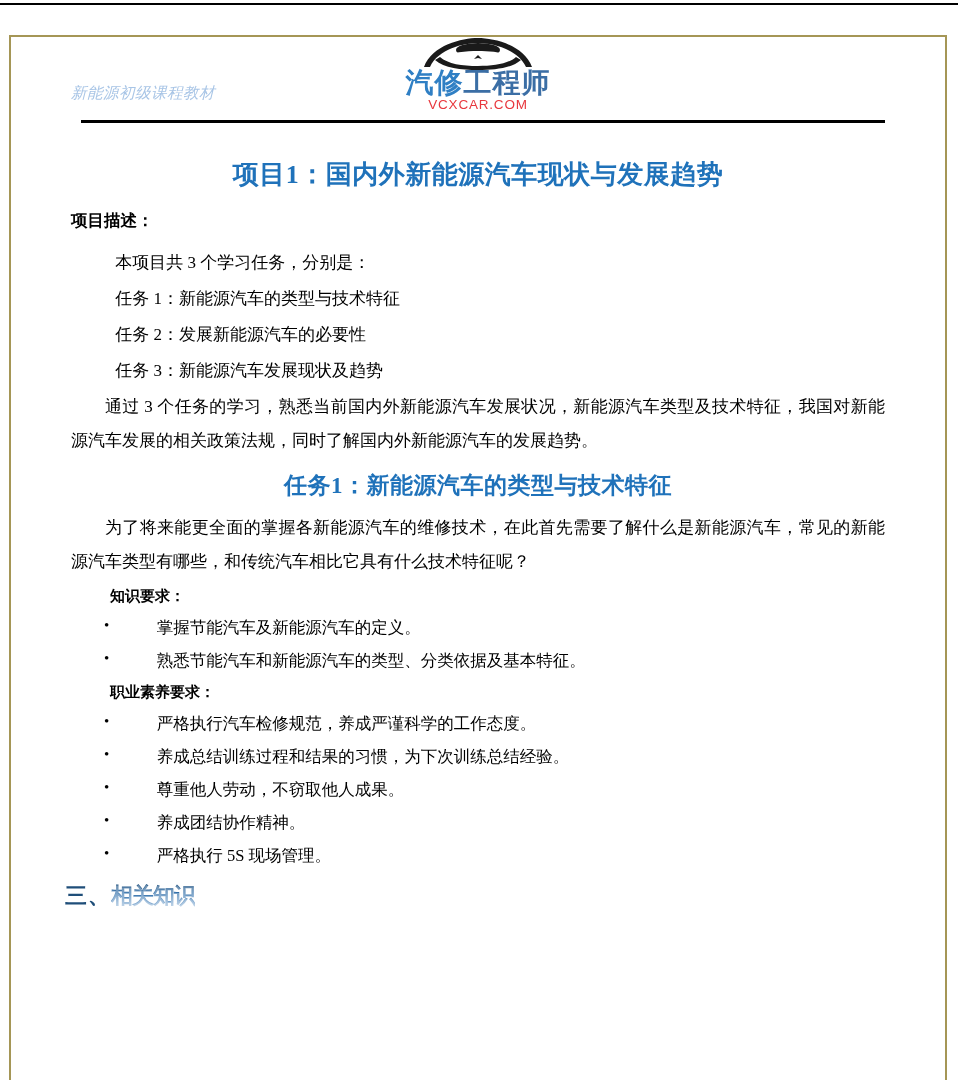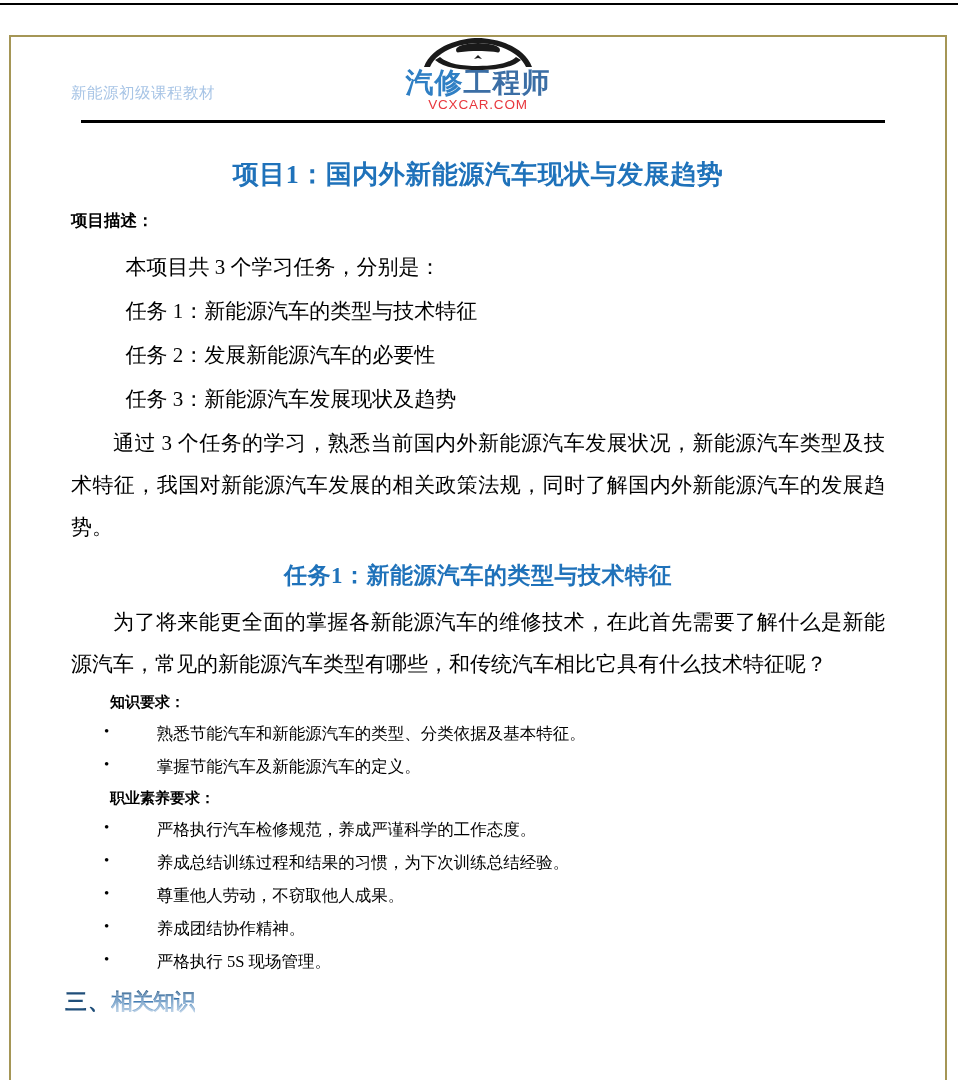--- a/index.html
+++ b/index.html
@@ -44,20 +44,21 @@
     height: 88px;
     margin: 0 62px 0 62px;
   }
   .header-label {
     position: absolute;
     left: 0; top: 48px;
     font-family: "Liberation Serif", "DejaVu Serif", serif;
     font-size: 15.5px;
     color: #a8c5e6;
     letter-spacing: .5px;
+    font-style: italic;
   }
   .logo {
     position: absolute;
     left: 50%; top: 2px;
     transform: translateX(-50%);
     width: 176px;
     text-align: center;
     line-height: 1;
   }
   .logo-mark { display:block; height: 36px; }
@@ -104,21 +105,21 @@
     font-family: "Liberation Serif", "DejaVu Serif", serif;
   }
 
   .lead-label {
     font-weight: bold;
     font-size: 16.5px;
     margin: 0 0 14px 0;
   }
 
   p.para {
-    font-size: 21px;
+    font-size: 17px;
     line-height: 2.0;
     margin: 0 0 2px 0;
     text-align: justify;
     text-justify: inter-ideograph;
   }
   p.indent { text-indent: 2em; }
   p.task-line { padding-left: 2.6em; margin-bottom: 2px; }
 
   .task-title {
     text-align: center;
@@ -218,22 +219,22 @@
 
     <p class="para indent">通过 3 个任务的学习，熟悉当前国内外新能源汽车发展状况，新能源汽车类型及技术特征，我国对新能源汽车发展的相关政策法规，同时了解国内外新能源汽车的发展趋势。</p>
 
     <h2 class="task-title">任务1：新能源汽车的类型与技术特征</h2>
 
     <p class="para indent">为了将来能更全面的掌握各新能源汽车的维修技术，在此首先需要了解什么是新能源汽车，常见的新能源汽车类型有哪些，和传统汽车相比它具有什么技术特征呢？</p>
 
 
     <p class="sub-label">知识要求：</p>
     <ul class="bullets">
+      <li>掌握节能汽车及新能源汽车的定义。</li>
       <li>熟悉节能汽车和新能源汽车的类型、分类依据及基本特征。</li>
-      <li>掌握节能汽车及新能源汽车的定义。</li>
     </ul>
 
     <p class="sub-label">职业素养要求：</p>
     <ul class="bullets">
       <li>严格执行汽车检修规范，养成严谨科学的工作态度。</li>
       <li>养成总结训练过程和结果的习惯，为下次训练总结经验。</li>
       <li>尊重他人劳动，不窃取他人成果。</li>
       <li>养成团结协作精神。</li>
       <li>严格执行 5S 现场管理。</li>
     </ul>

